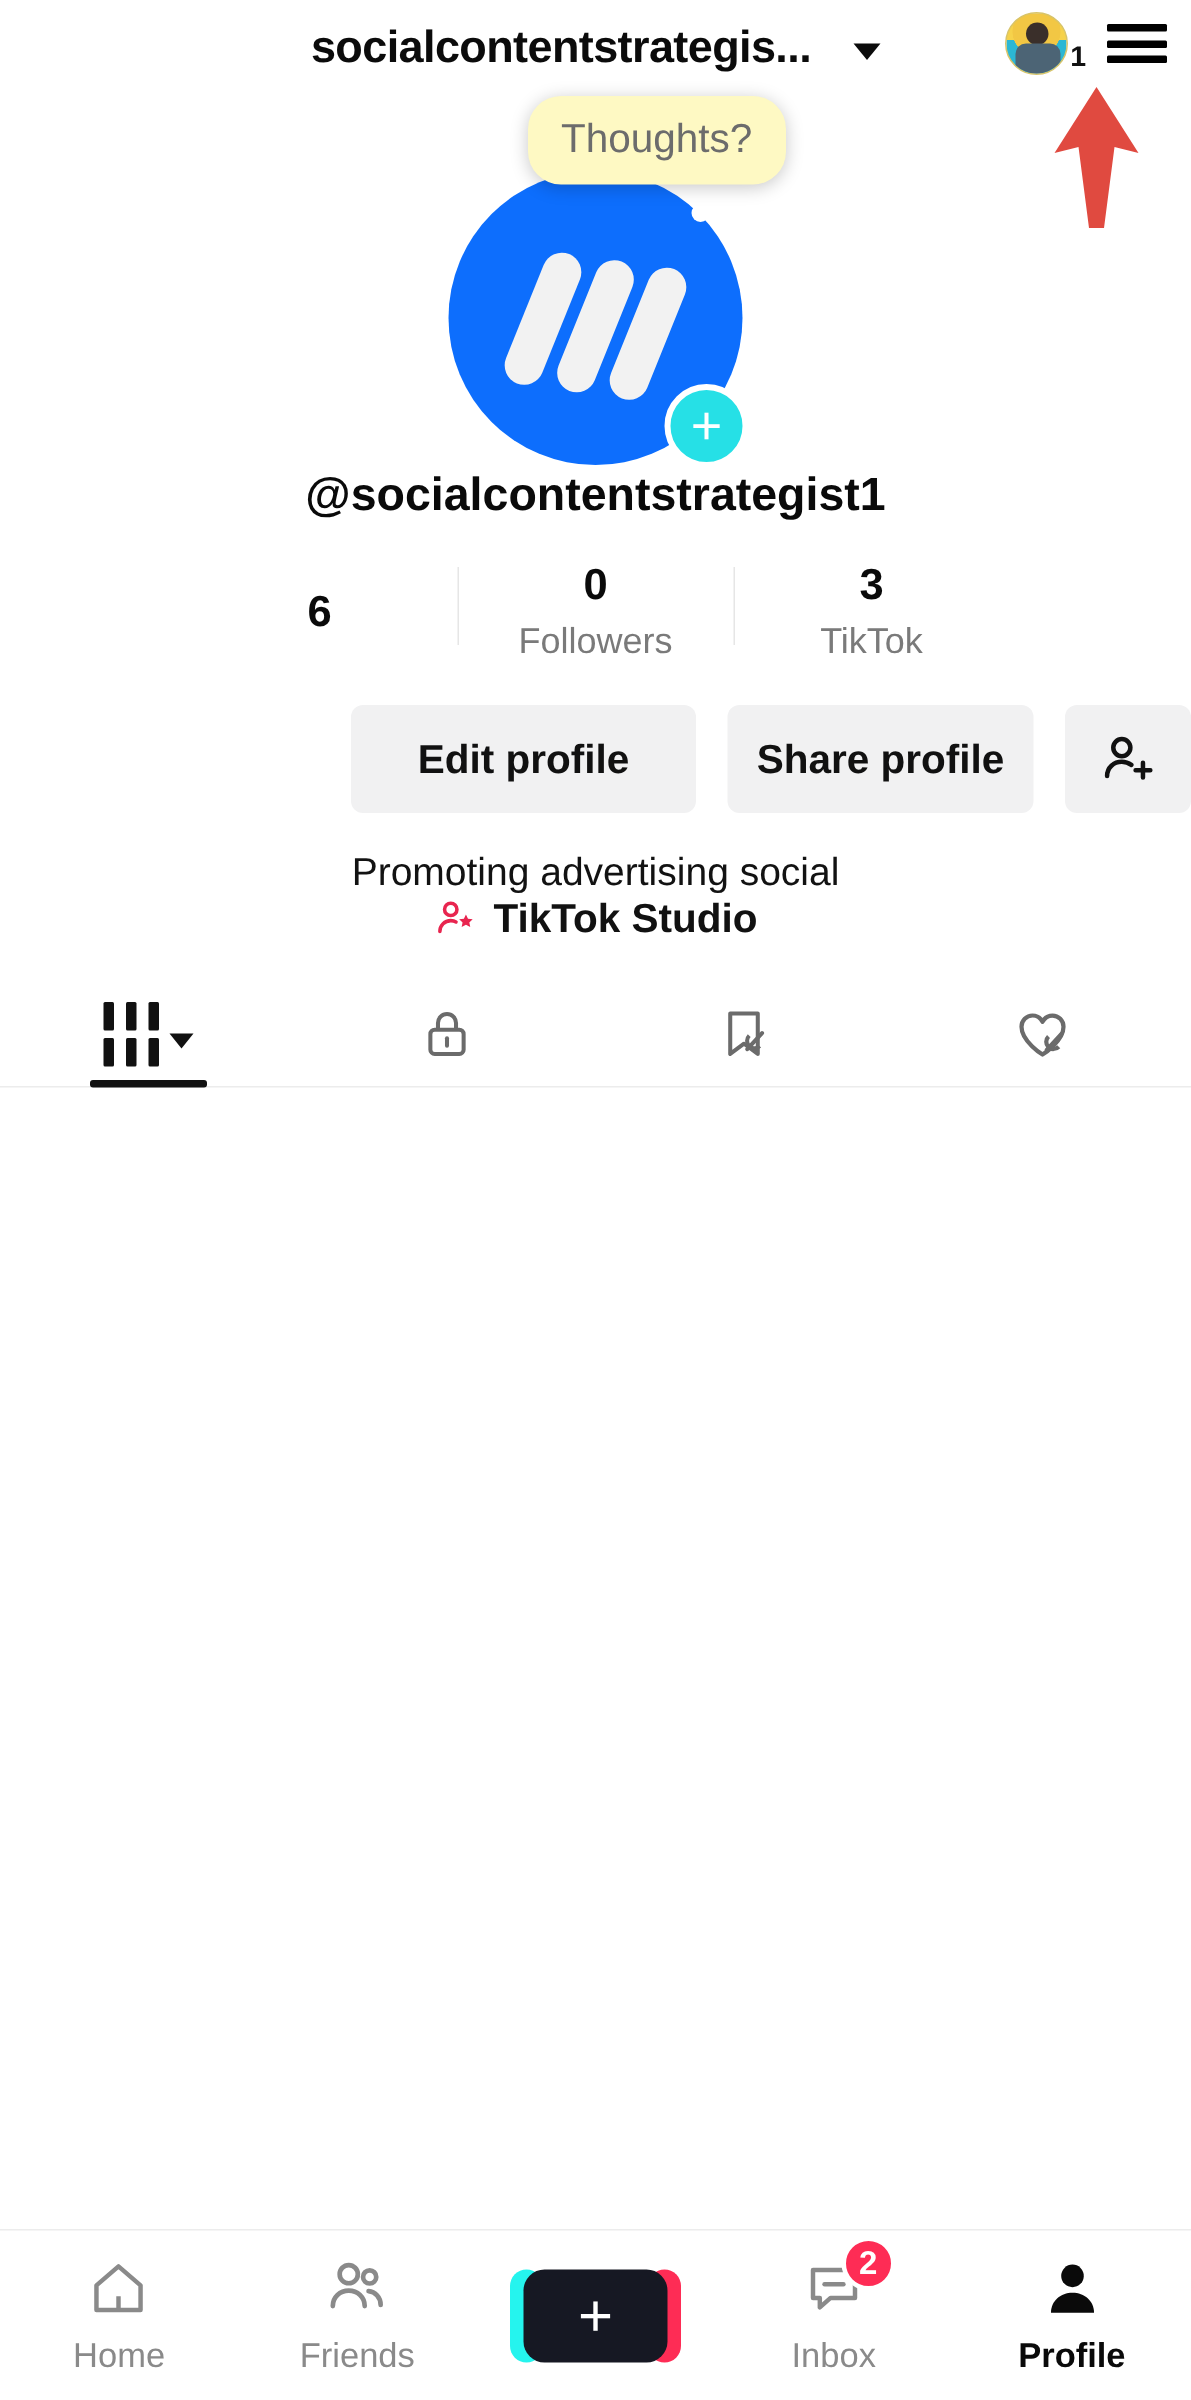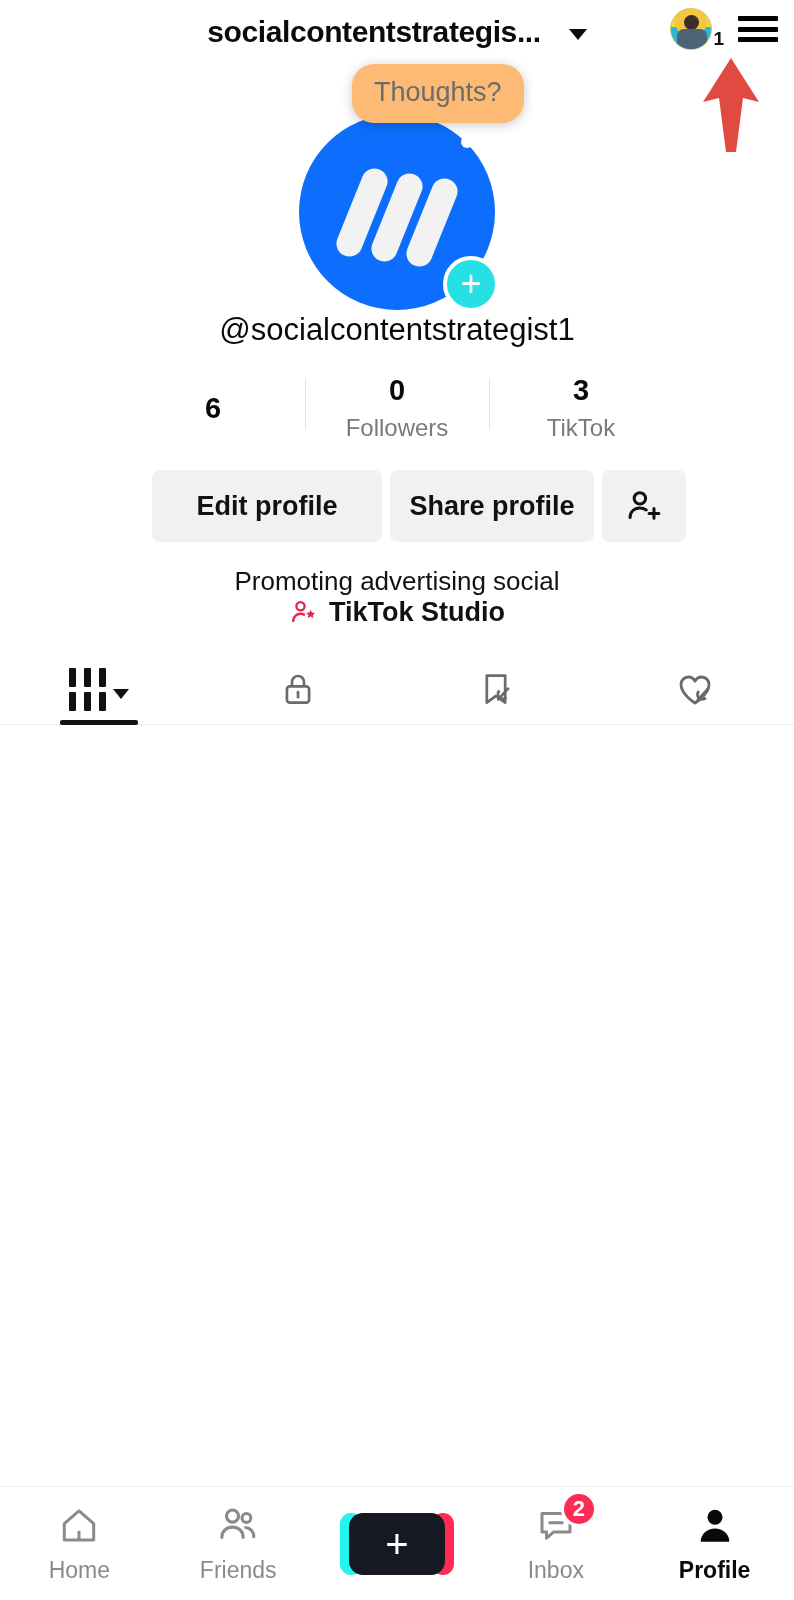--- a/index.html
+++ b/index.html
@@ -71,21 +71,21 @@
     position:absolute; left:702px; top:58px;
     width:58px; height:94px;
     pointer-events:none;
   }
 
   
   .profile { flex:0 0 auto; text-align:center; padding-top:4px; }
   .avatar-zone { position:relative; width:100%; height:250px; }
   .bubble {
     position:absolute; left:352px; top:0px;
-    background:#fdba74; border-radius:22px;
+    background:#fef9c3; border-radius:22px;
     padding:13px 22px 15px;
     box-shadow:0 2px 12px rgba(0,0,0,.22);
     font-size:27px; color:#6c6c6c; font-weight:500;
     white-space:nowrap;
     z-index:3;
   }
   .avatar-big {
     position:absolute; left:50%; top:50px;
     transform:translateX(-50%);
     width:196px; height:196px; border-radius:50%;
@@ -109,32 +109,32 @@
     width:12px;height:12px;border-radius:50%;background:#fff;
   }
   .add-badge {
     position:absolute; right:-4px; bottom:-2px;
     width:56px;height:56px;border-radius:50%;
     background:#26e0e6; border:4px solid #fff;
     display:flex;align-items:center;justify-content:center;
     color:#fff; font-size:36px; font-weight:300; line-height:1;
     z-index:4;
   }
-  .username { font-size:31px; font-weight:normal; color:#0a0a0a; margin-top:-2px; }
+  .username { font-size:31px; font-weight:bold; color:#0a0a0a; margin-top:-2px; }
 
   .stats { display:flex; justify-content:center; align-items:center; margin-top:26px; }
   .stat { width:184px; text-align:center; position:relative; }
   .stat + .stat::before {
     content:""; position:absolute; left:0; top:4px;
     width:1px; height:52px; background:#e6e6e6;
   }
   .stat-num { font-size:29px; font-weight:bold; color:#0a0a0a; }
   .stat-label { font-size:24px; color:#7a7a7a; margin-top:7px; }
 
-  .actions { display:flex; justify-content:center; gap:8px; margin-top:28px;padding-left:44px; }
+  .actions { display:flex; justify-content:flex-end; gap:21px; margin-top:28px;padding-left:44px; }
   .btn {
     background:#f1f1f2; border:none; border-radius:8px;
     height:72px; display:flex; align-items:center; justify-content:center;
     font-size:27px; font-weight:bold; color:#111;
     font-family:"Liberation Sans", sans-serif;
     cursor:pointer;
   }
   .btn-edit { width:230px; }
   .btn-share { width:204px; }
   .btn-icon { width:84px; }

